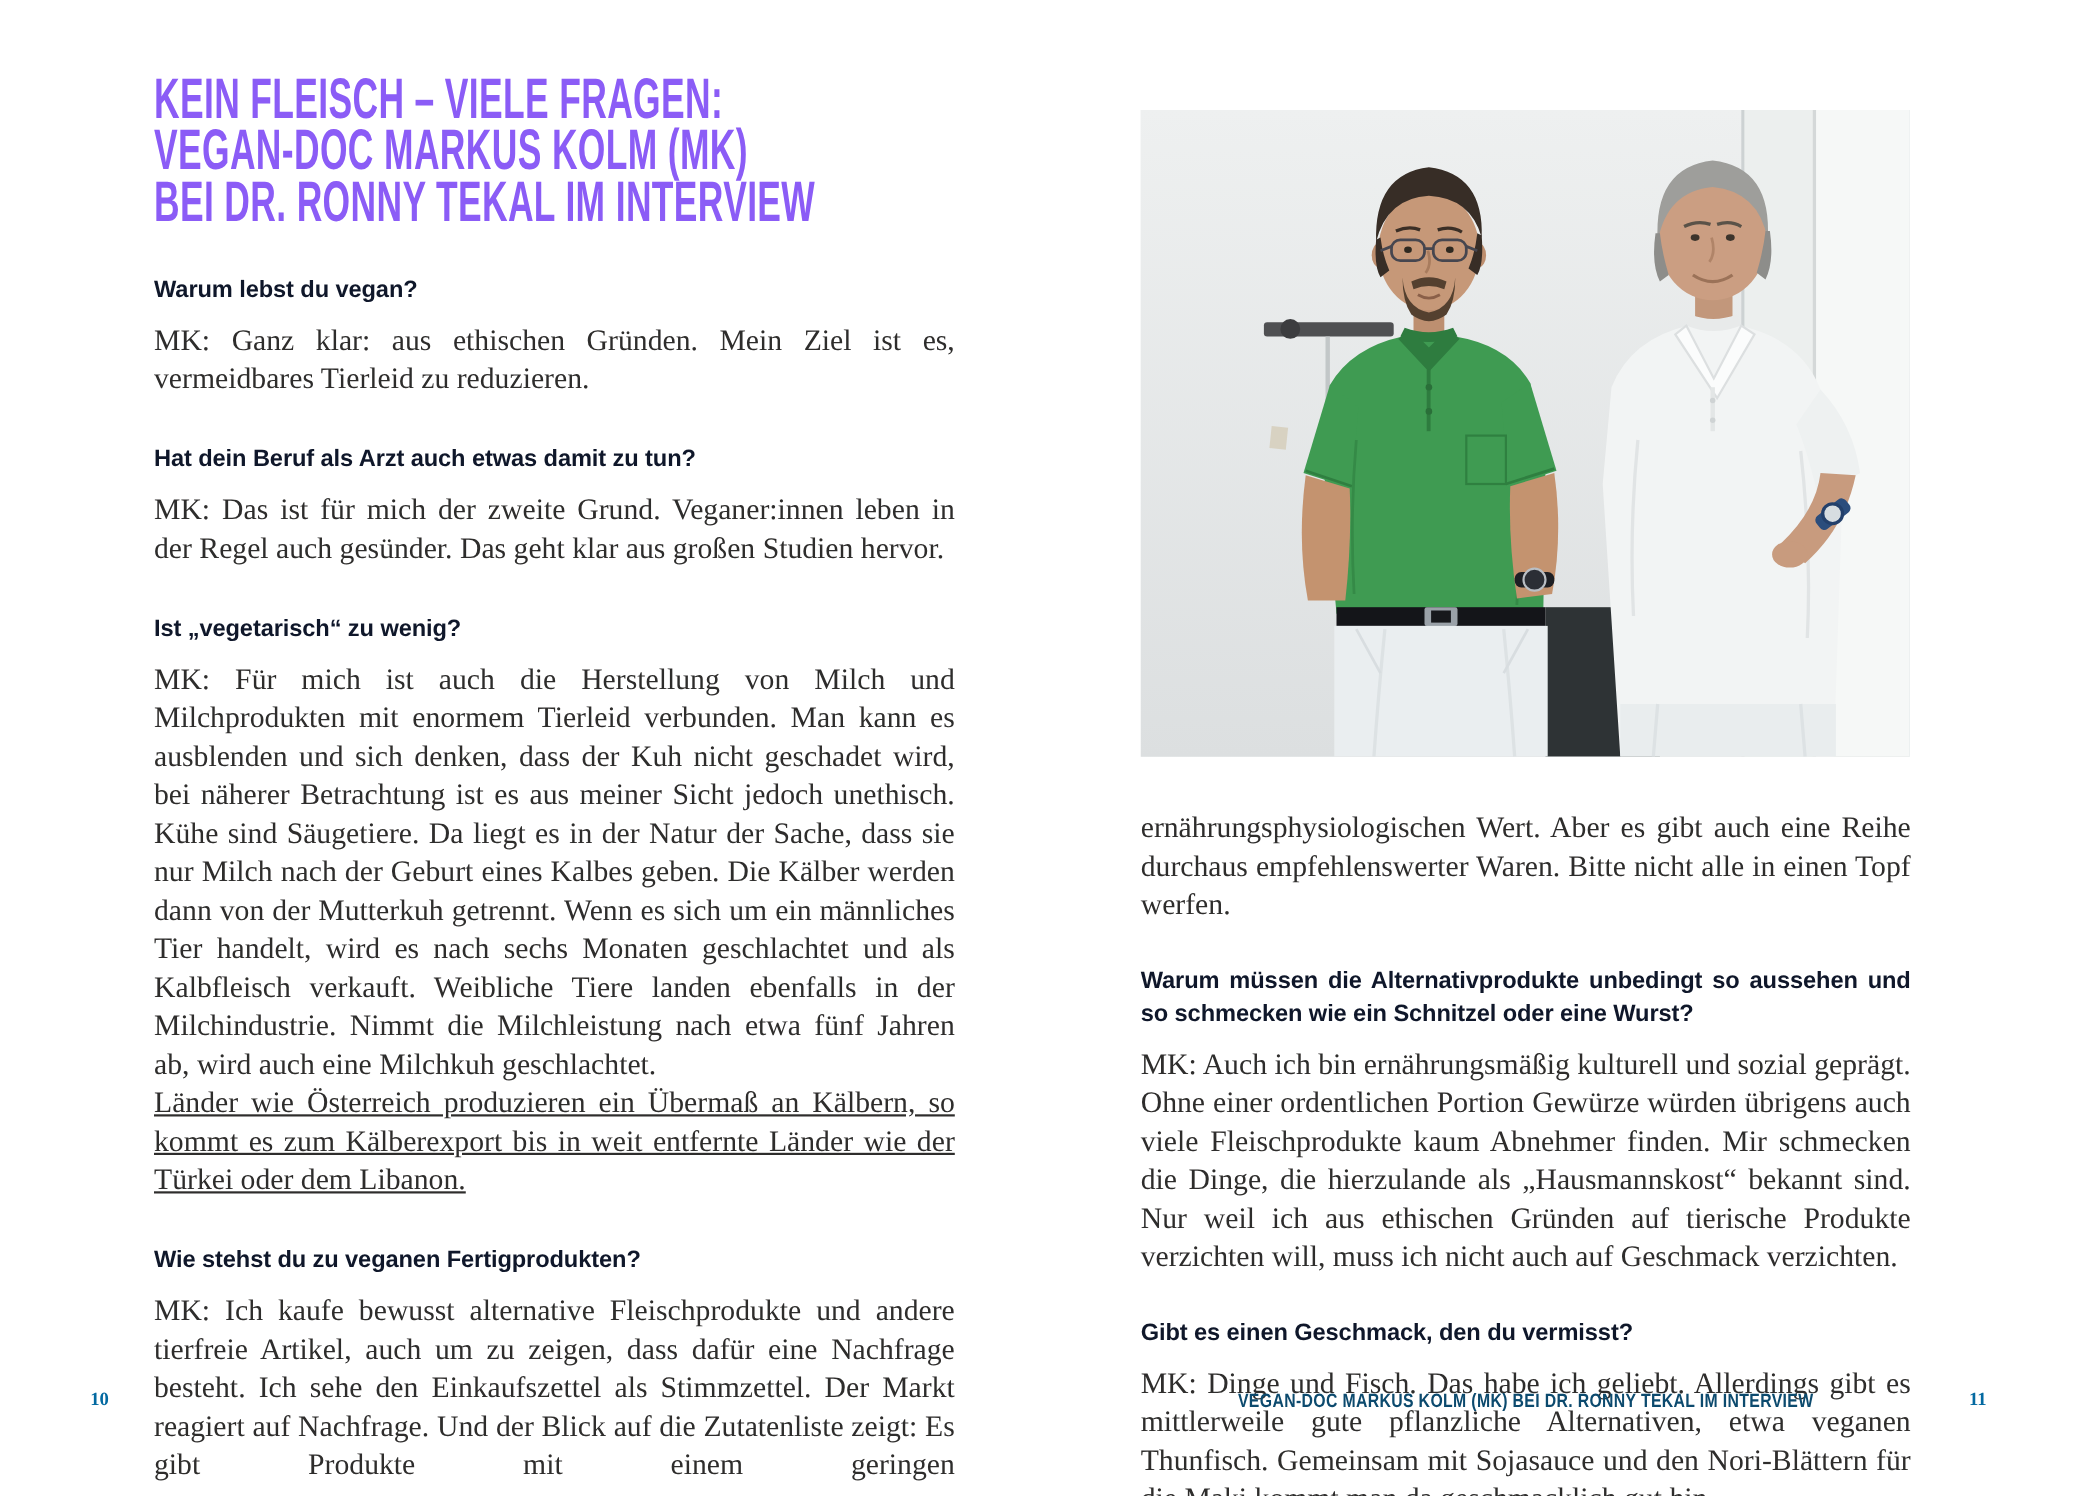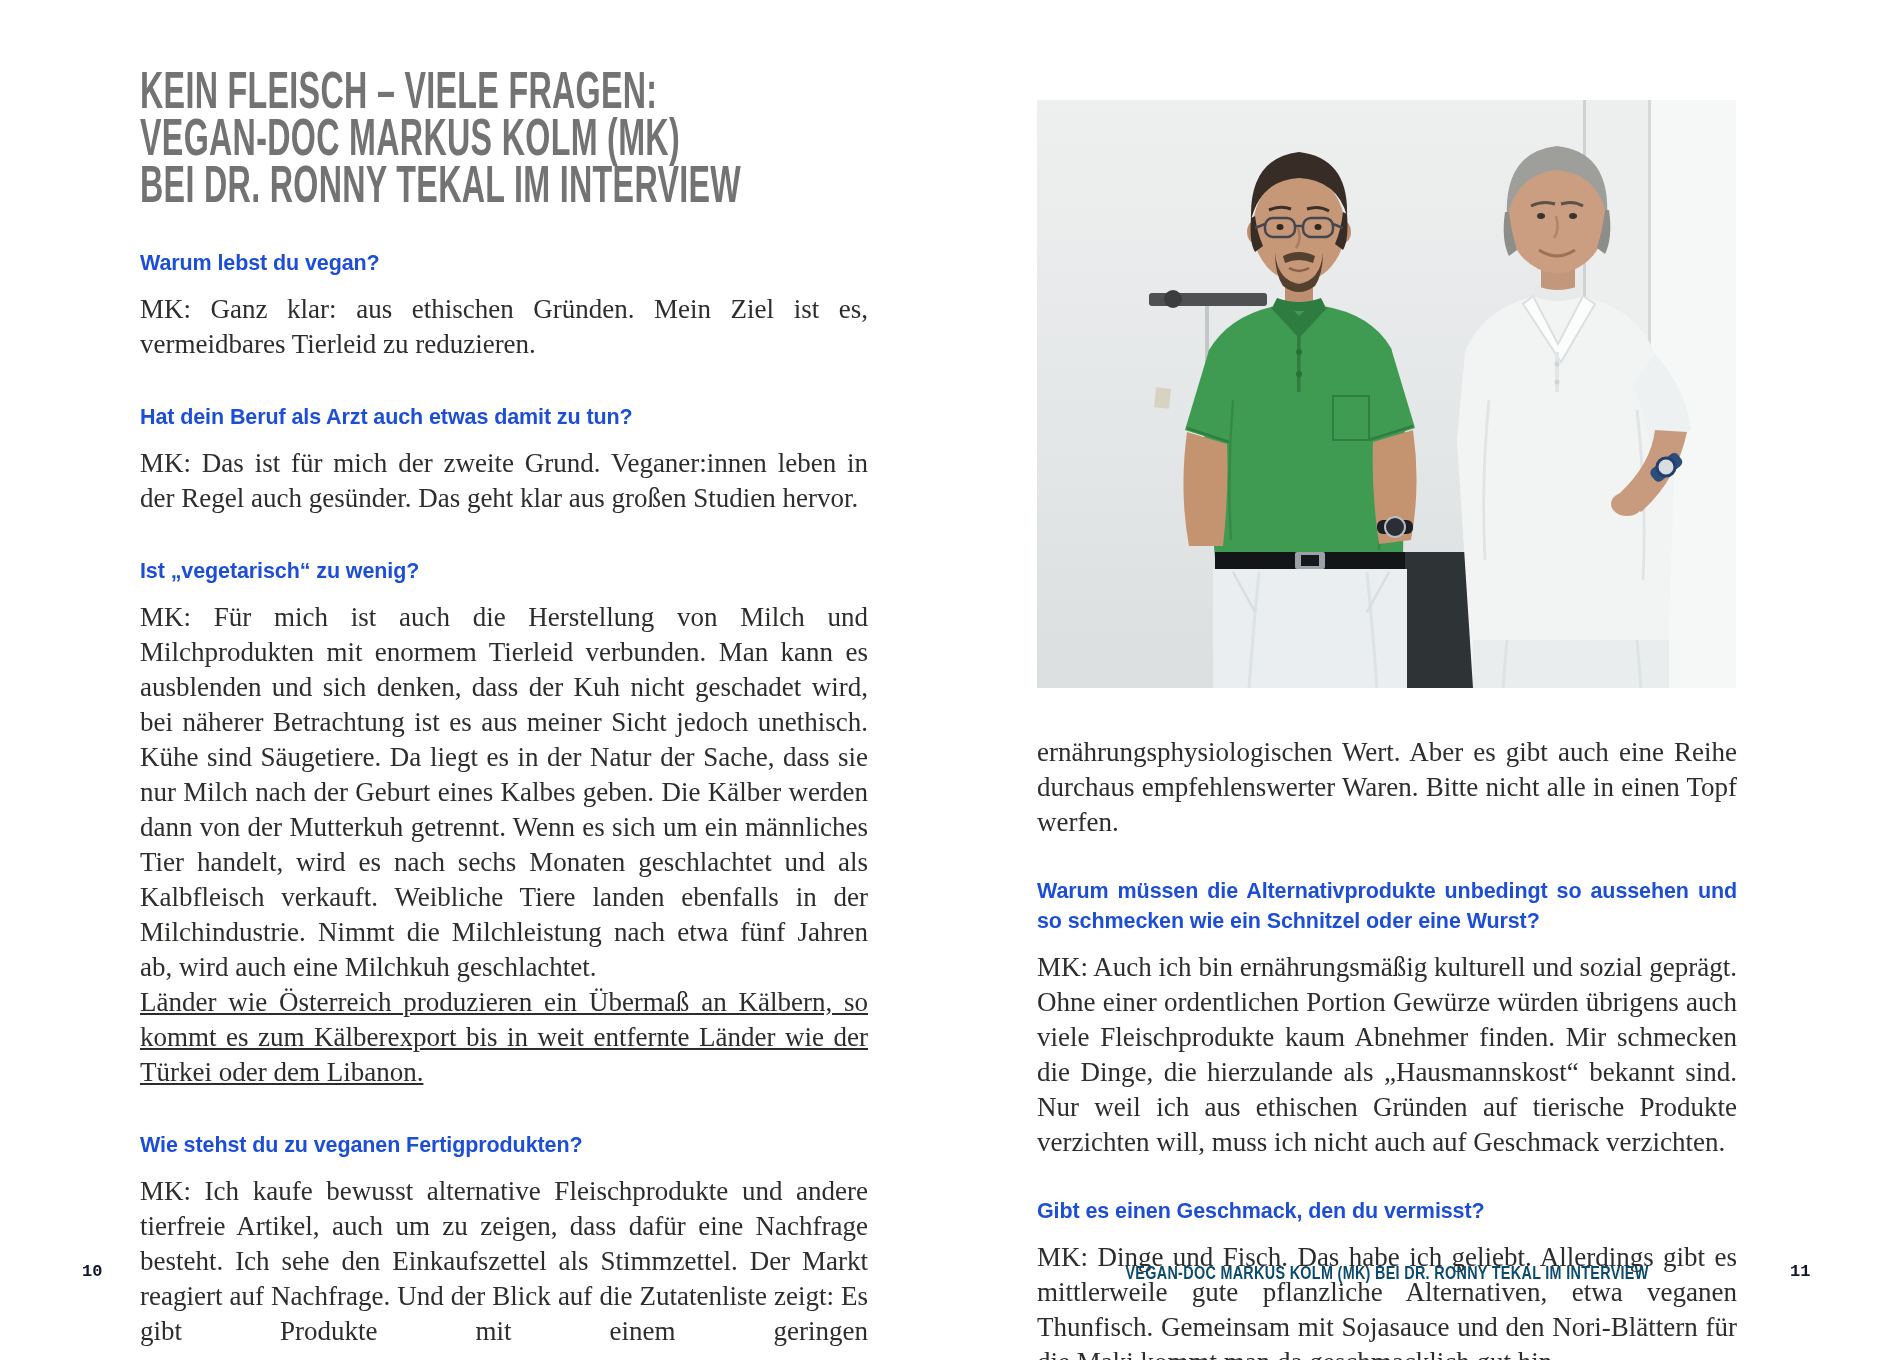--- a/index.html
+++ b/index.html
@@ -2,50 +2,50 @@
 <html lang="de"><head>
 <meta charset="utf-8">
 <style>
   html,body{margin:0;padding:0;background:#ffffff;}
   .spread{
     position:relative;width:1904px;height:1360px;background:#ffffff;
     overflow:hidden;font-family:"Liberation Sans",sans-serif;color:#2e2d2c;
   }
   
   .col-left{position:absolute;left:140px;top:0;width:728px;}
-  .headline{margin:67px 0 36px 0;color:#737373;}
+  .headline{margin:67px 0 36px 0;color:#8b5cf6;}
   .headline .hl{
     display:inline-block;white-space:nowrap;
     font-weight:800;font-size:52px;line-height:47px;letter-spacing:0.5px;
     transform:scaleX(0.62);transform-origin:left center;
   }
   .q{
     font-family:"Liberation Sans",sans-serif;font-weight:700;
     font-size:21.5px;line-height:30px;letter-spacing:-0.1px;
-    color:#1d4ed8;margin:40px 0 0 0;
+    color:#0f172a;margin:40px 0 0 0;
   }
   .q.just{text-align:justify;}
   .a{
     font-family:"Liberation Serif",serif;font-size:27px;line-height:35px;
     color:#2e2d2c;text-align:justify;margin:14px 0 0 0;hyphens:auto;
   }
   .a.follow{margin-top:0;text-decoration:underline;}
   .a.runover{text-align-last:justify;}
   
   .col-right{position:absolute;left:1037px;top:0;width:700px;}
   .photo-frame{
     margin-top:100px;width:699px;height:588px;overflow:hidden;background:#e3e6e6;
   }
   .photo-frame svg{display:block;width:699px;height:588px;}
   .col-right .a.first{margin-top:47px;}
   .col-right .q{margin-top:36px;}
   
   .folio{
-    position:absolute;top:1262px;font-weight:700;font-size:17px;color:#0f172a;
-    font-family:Liberation Mono, monospace;
+    position:absolute;top:1262px;font-weight:700;font-size:17px;color:#0369a1;
+    font-family:Liberation Serif, serif;
   }
   .folio-left{left:82px;}
   .folio-right{left:1790px;width:44px;}
   .running-footer{
     position:absolute;left:1037px;top:1263px;width:700px;text-align:center;color:#0c4a6e;
   }
   .running-footer .rf{
     display:inline-block;white-space:nowrap;font-weight:700;font-size:17.5px;
     letter-spacing:0.4px;transform:scaleX(0.82);transform-origin:center center;
   }

